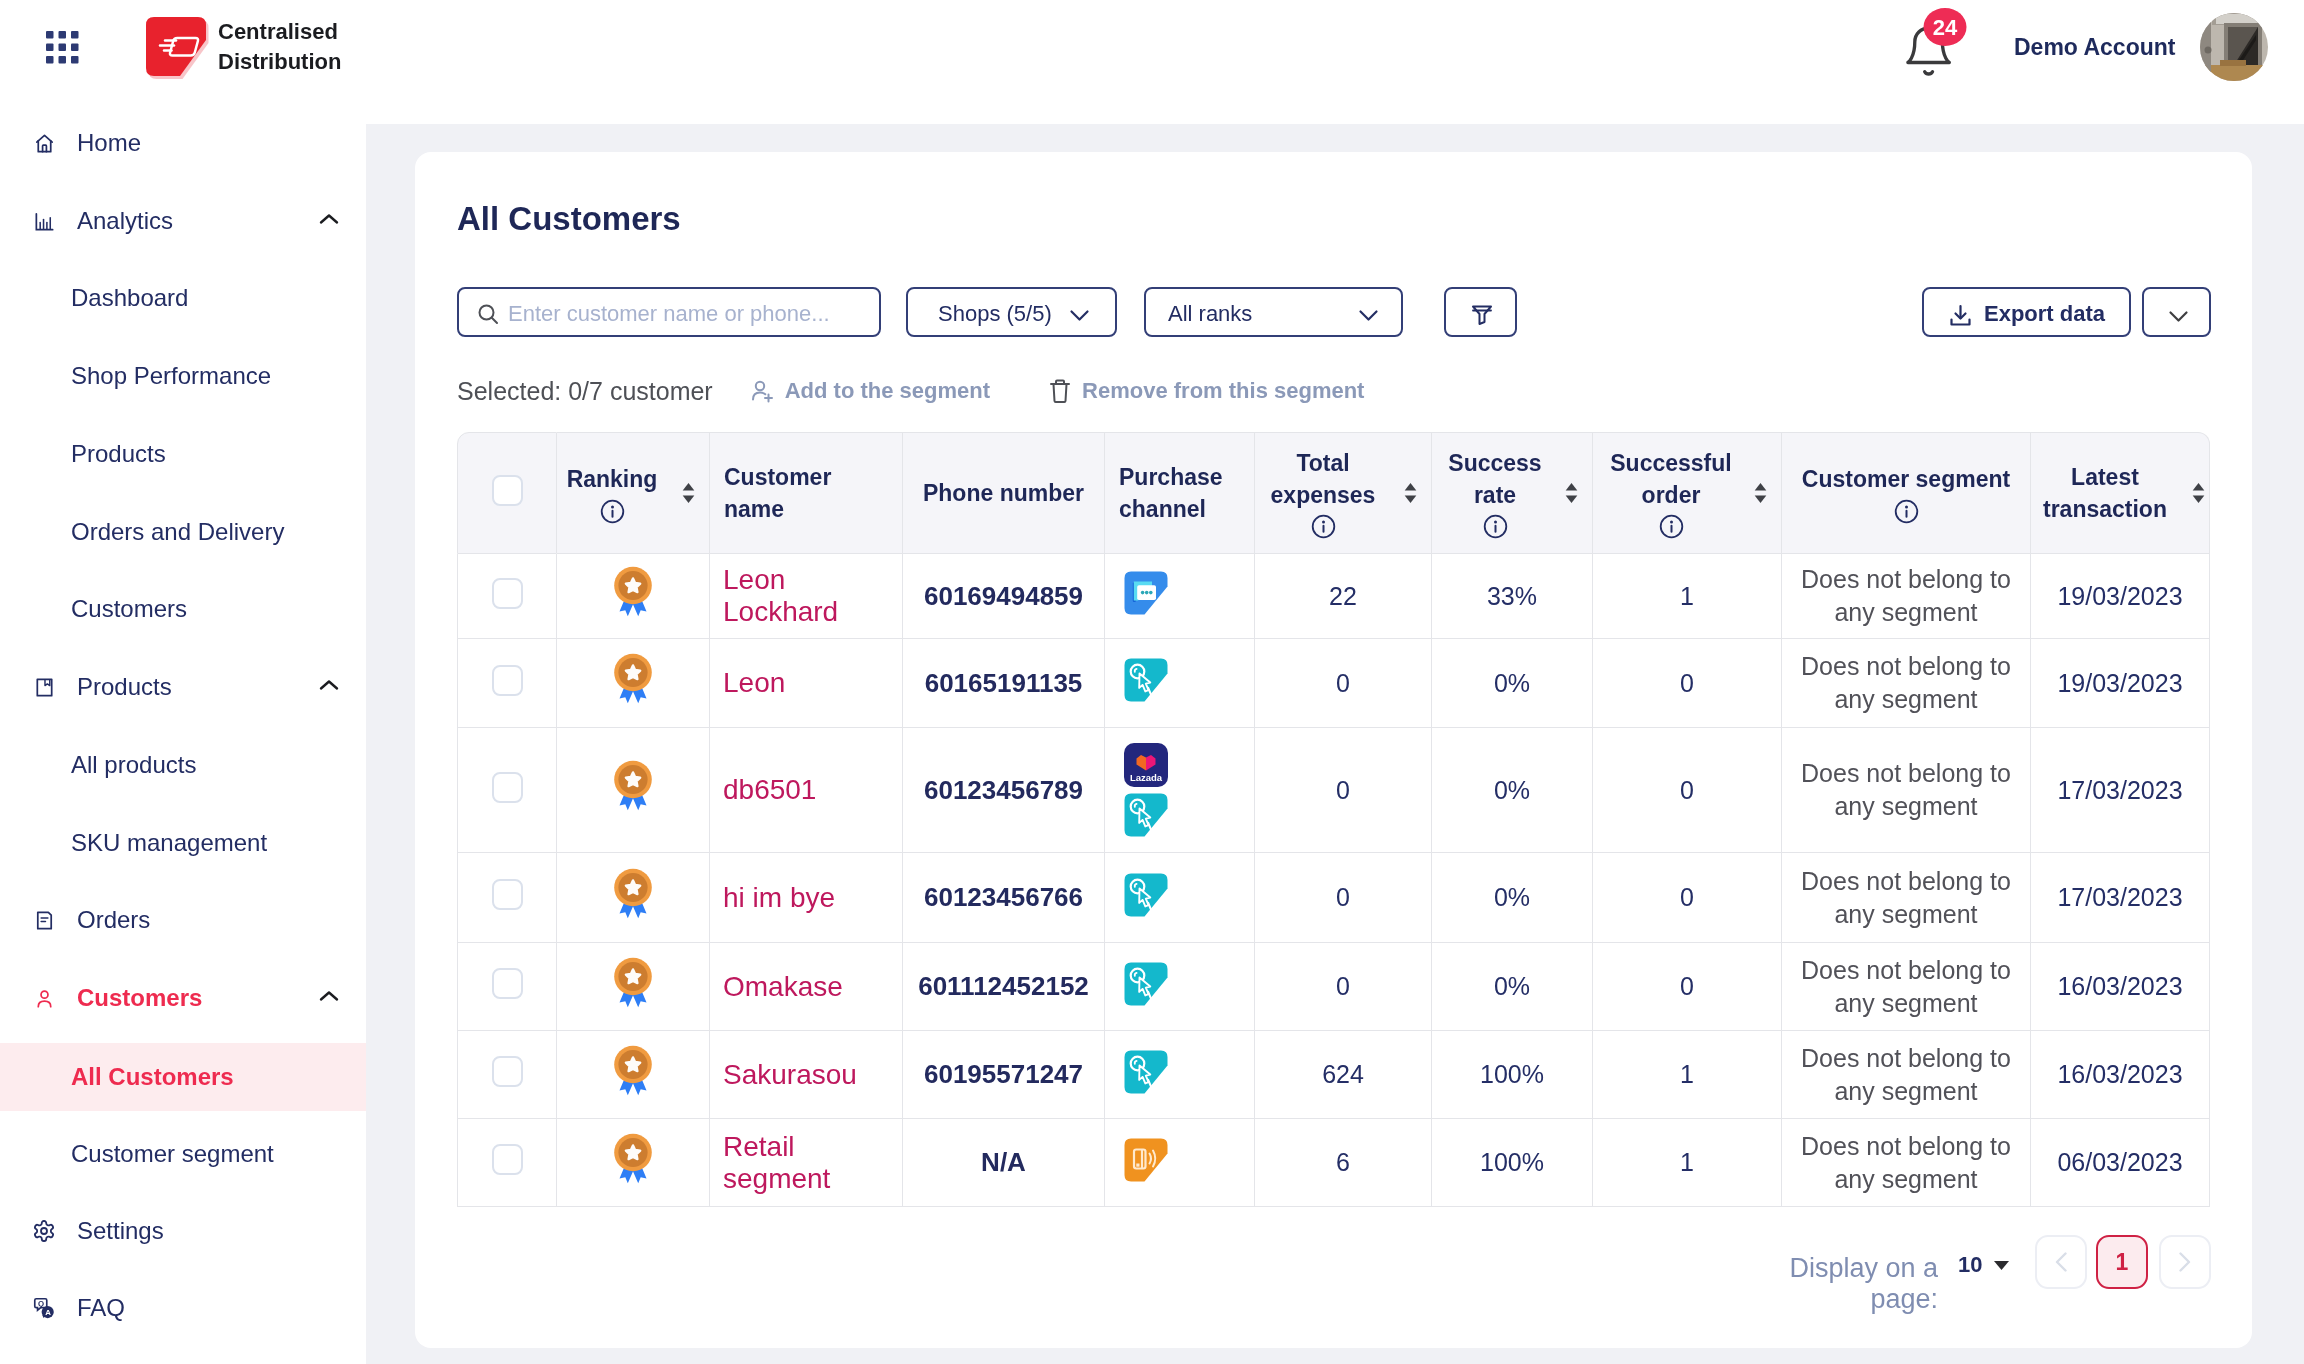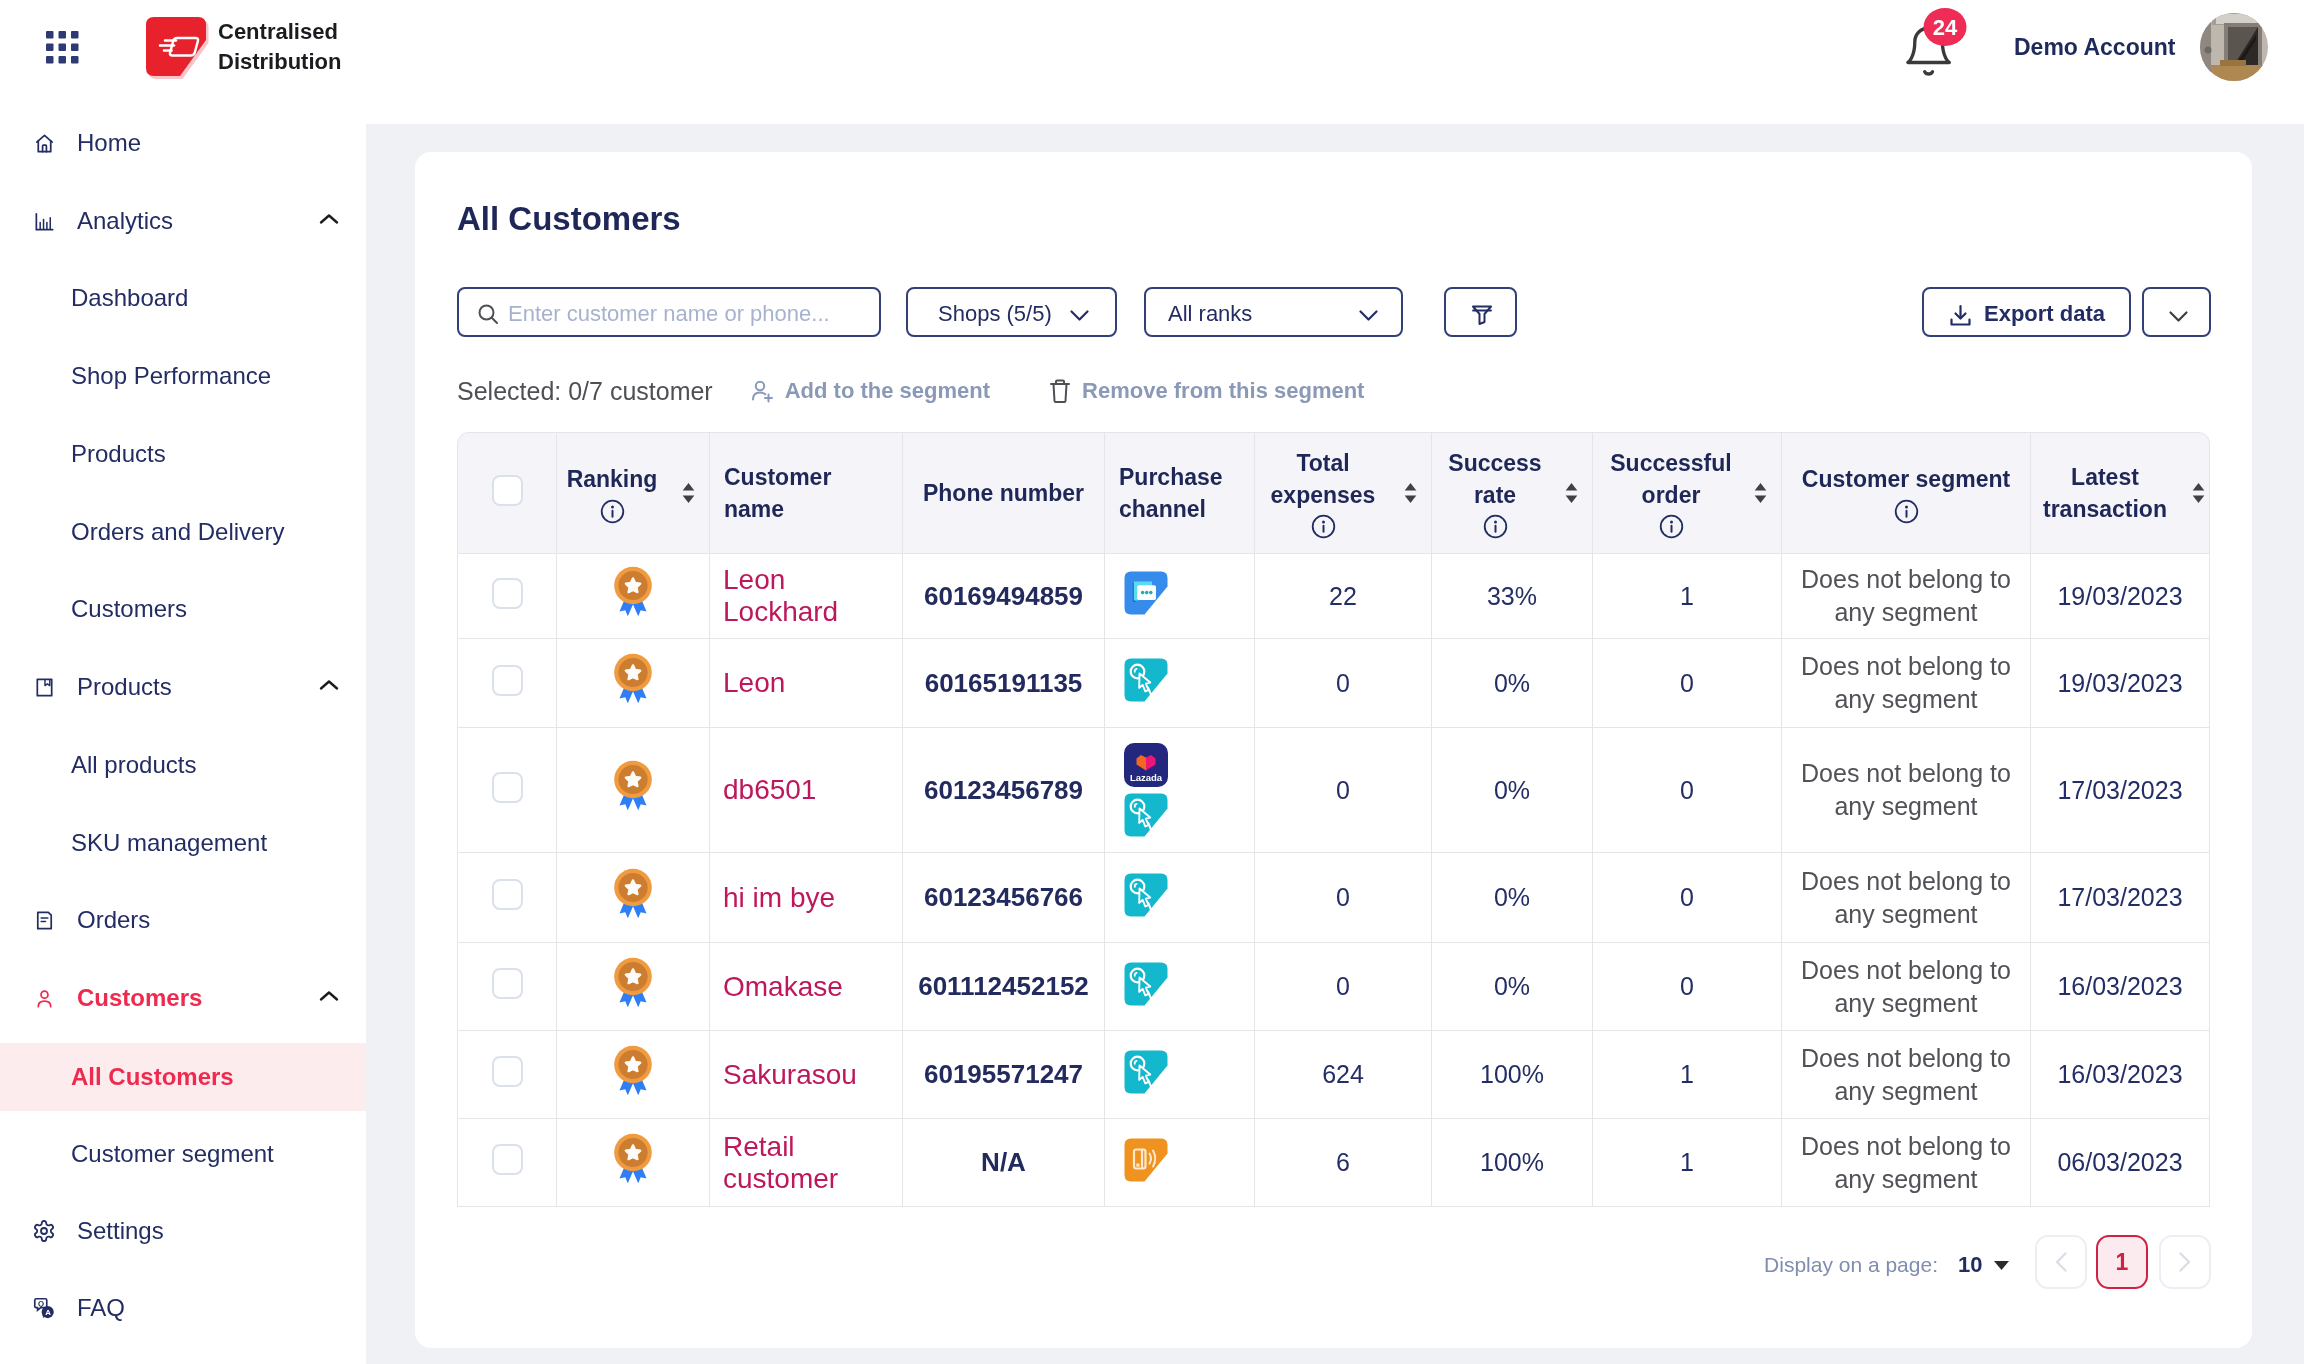--- a/index.html
+++ b/index.html
@@ -370,35 +370,35 @@
             <td class="num">100%</td>
             <td class="num">1</td>
             <td class="seg">Does not belong to<br>any segment</td>
             <td class="date">16/03/2023</td>
       </tr>
       <tr style="height:88px;">
         <td><span class="cb"></span></td>
             <td><svg width="46" height="54" viewBox="0 0 46 54">
                 <use href="#medal"></use>
               </svg></td>
-            <td class="cname">Retail customer</td>
+            <td class="cname">Retail segment</td>
             <td class="phone">N/A</td>
             <td class="chcell"><svg width="46" height="46" viewBox="0 0 46 46">
                 <use href="#chorange"></use>
               </svg></td>
             <td class="num">6</td>
             <td class="num">100%</td>
             <td class="num">1</td>
             <td class="seg">Does not belong to<br>any segment</td>
             <td class="date">06/03/2023</td>
       </tr>
     </tbody>
   </table>
   <div id="pager">
-    <span style="position:absolute; left:1320px; top:19px; width:203px; text-align:right; color:#7f8db1; font-size:21px;">Display on a page:</span>
+    <span style="position:absolute; left:1320px; top:19px; width:203px; text-align:right; color:#7f8db1; font-size:27px;">Display on a page:</span>
     <span style="position:absolute; left:1543px; top:18px; color:#232d63; font-weight:700; font-size:22px;">10</span>
     <svg style="position:absolute; left:1578px; top:26px;" width="17" height="11" viewBox="0 0 17 11">
           <path d="M1 1 H16 L8.5 10 Z" fill="#2b2b2e"></path>
         </svg>
     <div class="pbtn" style="left:1620px;">
           <svg width="14" height="22" viewBox="0 0 14 22" fill="none" stroke="#d9dee8" stroke-width="2.4" stroke-linecap="round" stroke-linejoin="round">
             <path d="M11.5 2.5 L3 11 L11.5 19.5"></path>
           </svg>
         </div>
     <div class="pbtn" style="left:1681px; border-color:#cf2144; background:#fcebee; color:#cf2144; font-weight:700;">1</div>

